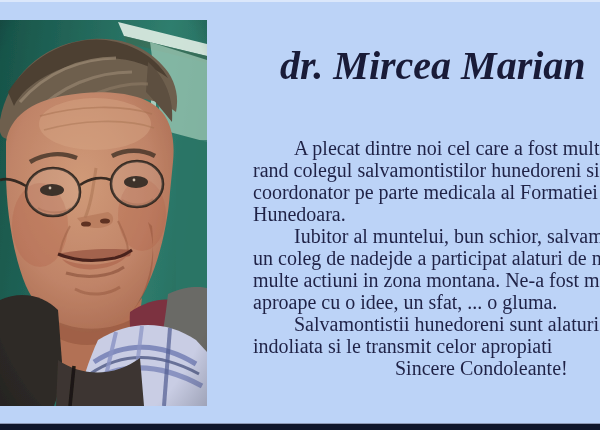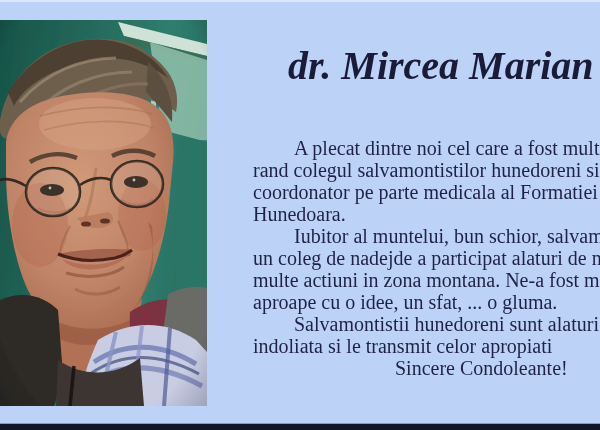--- a/index.html
+++ b/index.html
@@ -12,21 +12,21 @@
   }
   .top-light{
     position:absolute;top:0;left:0;right:0;height:2px;
     background:#e0eafc;opacity:.85;
   }
   .photo{
     position:absolute;left:0;top:20px;
     width:207px;height:386px;display:block;
   }
   .title{
-    position:absolute;left:288px;top:42px;margin:0;
+    position:absolute;left:280px;top:42px;margin:0;
     font-size:40px;font-weight:bold;font-style:italic;
     color:#191b38;white-space:nowrap;
   }
   .body-text{
     position:absolute;left:253px;top:137px;
     font-size:20px;line-height:22px;
     color:#1f2246;white-space:nowrap;
   }
   .body-text p{margin:0;padding:0;}
   .line.indent{padding-left:41px;}

